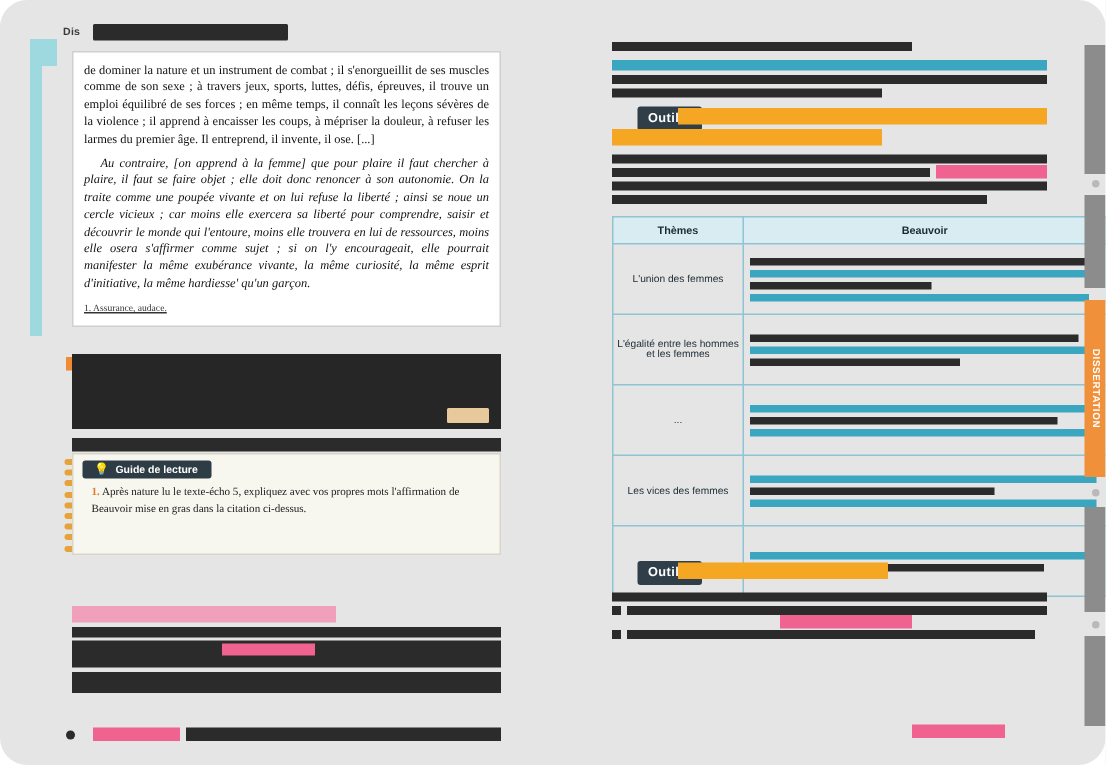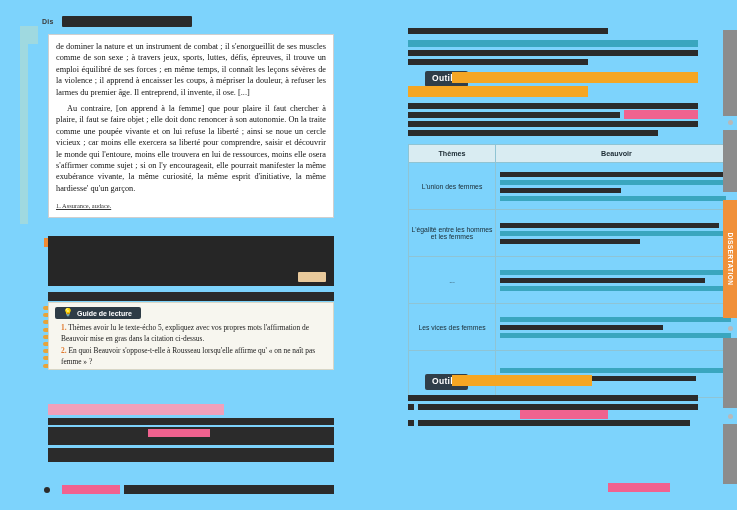--- a/index.html
+++ b/index.html
@@ -10,21 +10,22 @@
   body {
     width: 737px;
     height: 510px;
     font-family: "Liberation Sans", sans-serif;
     position: relative;
     overflow: hidden;
   }
   .page {
     position: absolute;
     inset: 0;
-    background: #7dd3fc;
+    background: #e5e5e5;
+    border-radius: 18px;
   }
   .dis-tag {
     position: absolute;
     left: 42px;
     top: 18px;
     font-size: 7px;
     font-weight: bold;
     color: #3a3a3a;
     letter-spacing: 0.2px;
   }
@@ -66,21 +67,21 @@
   }
   .body-text {
     font-family: "Liberation Serif", serif;
     font-size: 8.3px;
     line-height: 11.4px;
     text-align: justify;
     color: #111111;
     margin: 0;
   }
   .body-text + .body-text { margin-top: 5px; }
-  .indent { text-indent: 11px; }
+  .indent { text-indent: 11px; font-style: italic; }
   .footnote {
     font-family: "Liberation Serif", serif;
     font-size: 6.4px;
     color: #333333;
     margin-top: 8px;
     border-top: 0px;
   }
   .footnote u { text-decoration: underline; }
 
   .orange-sq {
@@ -379,25 +380,21 @@
       <i></i>
   </div>
   <div class="guide-card">
     <div class="guide-head">
       <span class="bulb">💡</span>
       <span>Guide de lecture</span>
     </div>
     <div class="guide-body">
       <div>
         <span class="num">1.</span>
-        <span>Thèmes avoir lu le </span><b>texte-écho 5</b><span>, expliquez avec vos propres mots l'affirmation de Beauvoir mise en gras dans la citation ci-dessus.</span>
-      </div>
-      <div style="margin-top:2px;">
-        <span class="num">2.</span>
-        <span>En quoi Beauvoir s'oppose-t-elle à Rousseau lorsqu'elle affirme qu' « on ne naît pas femme » ?</span>
+        <span>Après nature lu le </span><b>texte-écho 5</b><span>, expliquez avec vos propres mots l'affirmation de Beauvoir mise en gras dans la citation ci-dessus.</span>
       </div>
     </div>
   </div>
 
   <div class="pink-head"></div>
   <div class="left-blk-1"></div>
   <div class="left-blk-2"></div>
   <div class="pink-inline"></div>
   <div class="left-blk-3"></div>
   <div class="bottom-dot"></div>

